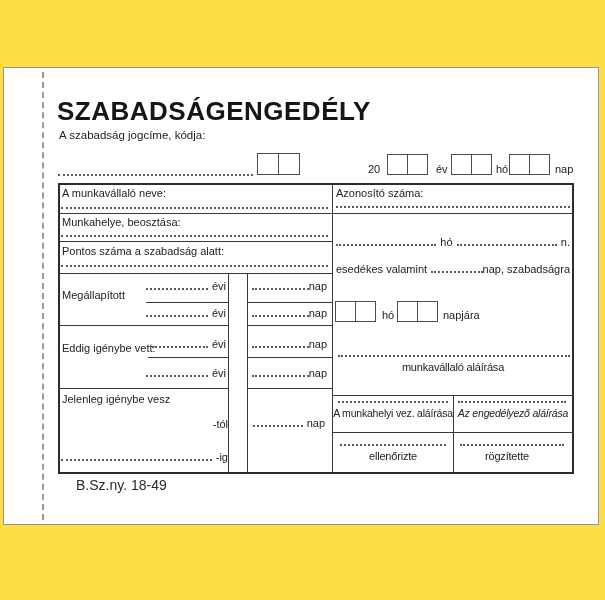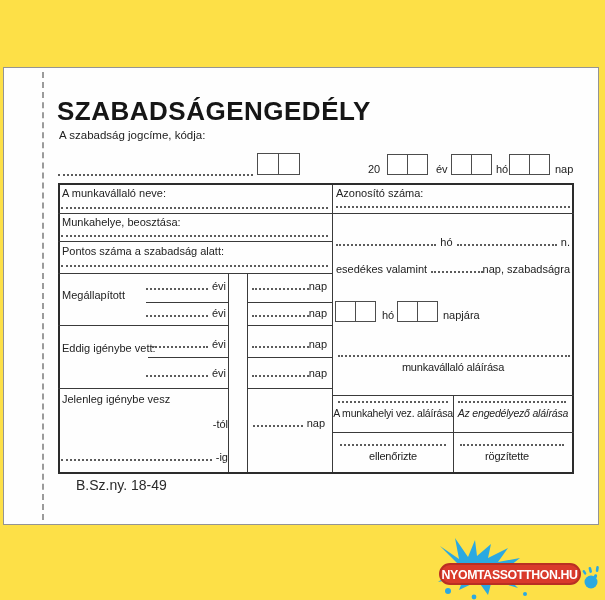--- a/index.html
+++ b/index.html
@@ -196,32 +196,14 @@
   <div class="sigline" style="left:333px; top:407px; width:120px;">A munkahelyi vez. aláírása</div>
   <div class="sigline" style="left:455px; top:407px; width:116px;font-style:italic;">Az engedélyező aláírása</div>
 
   <div class="dl" style="left:340px; top:444px; width:106px;"></div>
   <div class="dl" style="left:460px; top:444px; width:104px;"></div>
   <div class="sigline" style="left:333px; top:450px; width:120px; font-size:11px;">ellenőrizte</div>
   <div class="sigline" style="left:455px; top:450px; width:104px; font-size:11px;">rögzítette</div>
 
   <div class="footer-code">B.Sz.ny. 18-49</div>
 
-  <div class="logo">
-    <svg width="178" height="64" viewBox="0 0 178 64">
-      <path fill="#2ba9e1" d="M34,30 L14,10 L33,23 L29,2 L42,21 L49,4 L51,20 L65,8 L62,22 L82,12 L72,26 L94,22 L80,33 L104,36 L80,40 L92,52 L66,44 L62,59 L52,45 L33,54 L38,41 L12,46 L28,34 Z"></path>
-      <circle cx="22" cy="55" r="3" fill="#2ba9e1"></circle>
-      <circle cx="48" cy="61" r="2.4" fill="#2ba9e1"></circle>
-      <circle cx="99" cy="58" r="2" fill="#2ba9e1"></circle>
-      <g>
-        <circle cx="165" cy="46" r="6.5" fill="#2ba9e1"></circle>
-        <rect x="168" y="38" width="3" height="5" rx="1.5" fill="#2ba9e1" transform="rotate(18 169 40)"></rect>
-        <rect x="170" y="30" width="2.6" height="6" rx="1.3" fill="#2ba9e1" transform="rotate(8 171 33)"></rect>
-        <rect x="163" y="31" width="2.6" height="6" rx="1.3" fill="#2ba9e1" transform="rotate(-14 164 34)"></rect>
-        <rect x="157" y="34" width="2.4" height="5" rx="1.2" fill="#2ba9e1" transform="rotate(-32 158 36)"></rect>
-      </g>
-    </svg>
-    <div class="pill">
-      <span>NYOMTASSOTTHON.HU</span>
-    </div>
-  </div>
 
 </div>
 
 </body></html>

